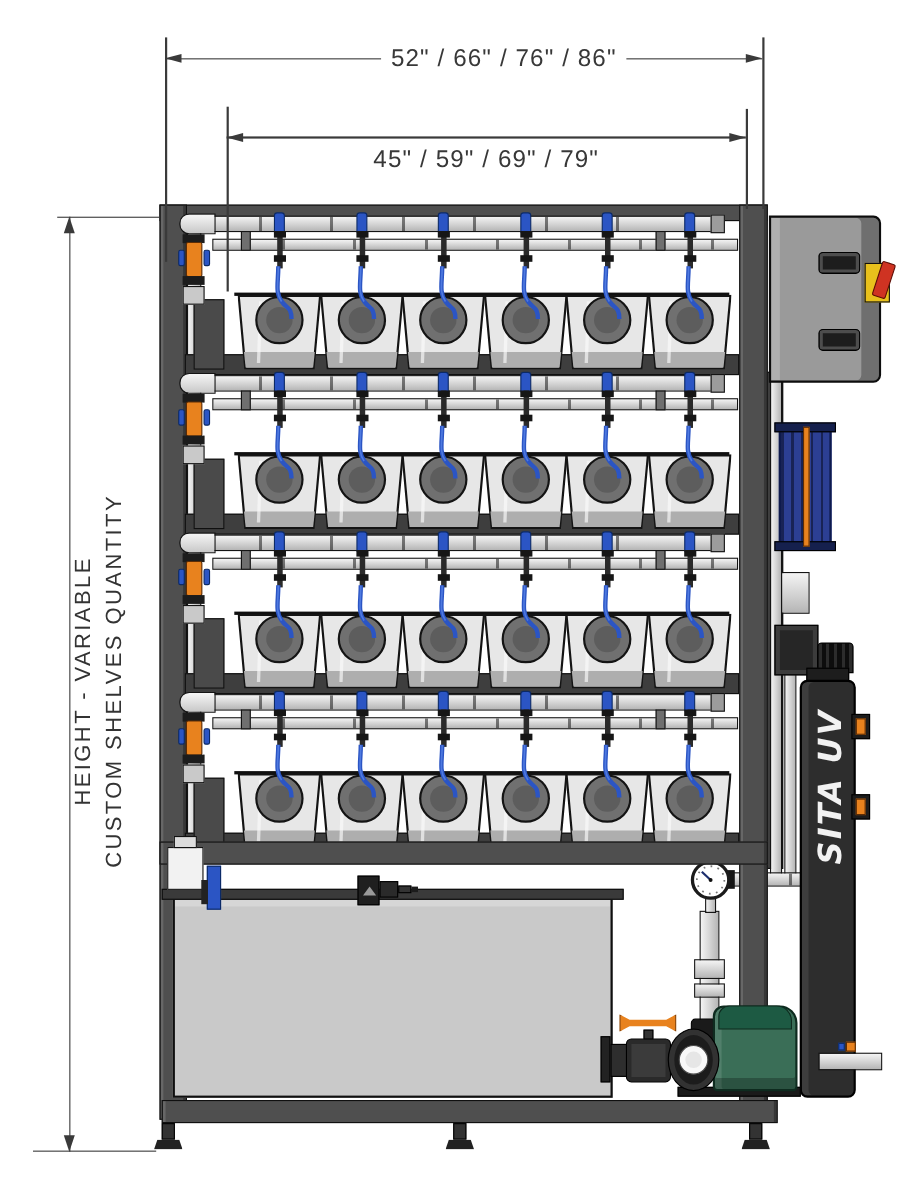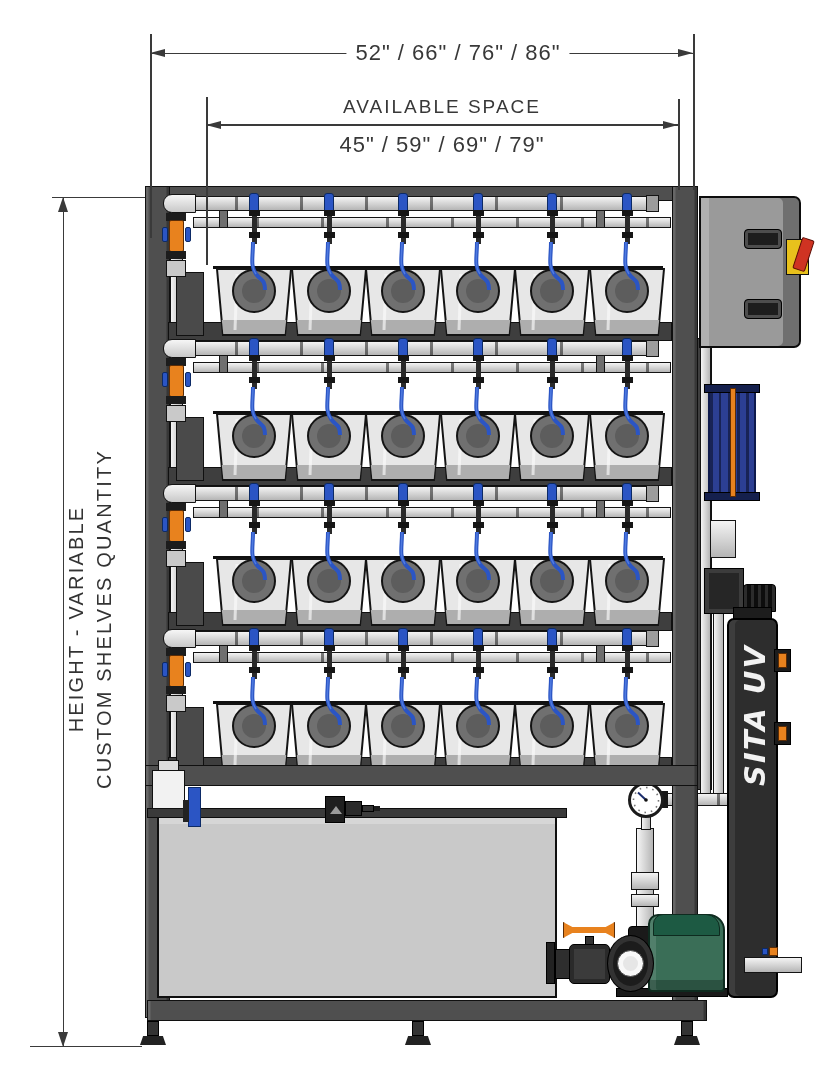--- a/index.html
+++ b/index.html
@@ -563,21 +563,20 @@
   <div class="abs extline" style="left:150px;top:34px;width:1.5px;height:204px;"></div>
   <div class="abs extline" style="left:693px;top:34px;width:1.5px;height:156px;"></div>
   <div class="abs extline" style="left:206px;top:97px;width:1.5px;height:168px;"></div>
   <div class="abs extline" style="left:678px;top:99px;width:1.5px;height:91px;"></div>
 
   <div class="abs dimline" style="left:150px;top:52.5px;width:543px;height:1.6px;"></div>
   <div class="abs arr arr-l" style="left:150px;top:48.5px;"></div>
   <div class="abs arr arr-r" style="left:678px;top:48.5px;"></div>
   <div class="abs dimtext onwhite" style="left:458px;top:40px;">52" / 66" / 76" / 86"</div>
 
-  <div class="abs dimtext smalllabel" style="left:442px;top:96px;">AVAILABLE SPACE</div>
   <div class="abs dimline" style="left:206px;top:124px;width:472px;height:1.6px;"></div>
   <div class="abs arr arr-l" style="left:206px;top:120.5px;"></div>
   <div class="abs arr arr-r" style="left:663px;top:120.5px;"></div>
   <div class="abs dimtext" style="left:442px;top:132px;">45" / 59" / 69" / 79"</div>
 
   <div class="abs dimline" style="left:62.5px;top:197px;width:1.6px;height:850px;"></div>
   <div class="abs arr arr-u" style="left:58px;top:197px;"></div>
   <div class="abs arr arr-d" style="left:58px;top:1032px;"></div>
   <div class="abs extline" style="left:52px;top:196.5px;width:93px;height:1.5px;"></div>
   <div class="abs extline" style="left:30px;top:1045.5px;width:112px;height:1.5px;"></div>

